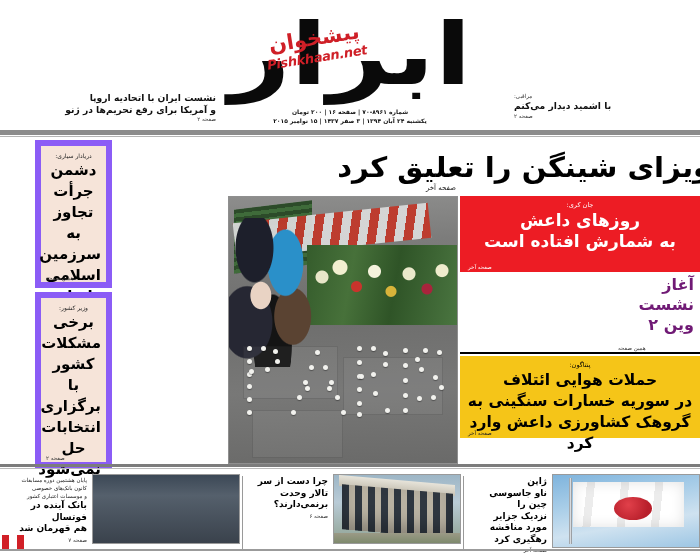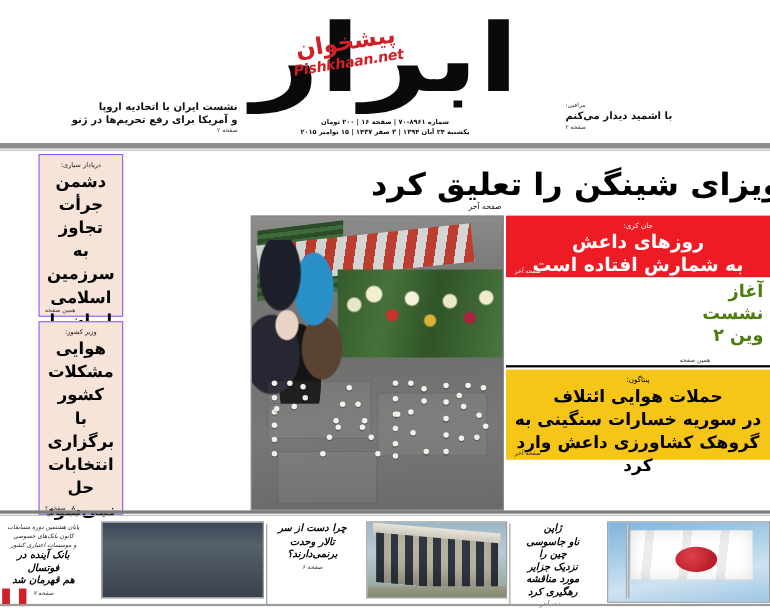--- a/index.html
+++ b/index.html
@@ -145,21 +145,21 @@
     position: absolute;
     top: 56px; right: 0;
     width: 240px;
   }
 
   .box-red {
     background: #ed1c24;
     color: #ffffff;
     padding: 4px 7px 8px 7px;
     position: relative;
-    height: 56px;
+    height: 76px;
   }
   .box-red .kicker {
     font-size: 6.5px; text-align: center; color: #fff;
     line-height: 10px; font-weight: normal;
   }
   .box-red .ttl {
     font-size: 17px; font-weight: bold; text-align: center;
     line-height: 21px; color: #fff;
   }
   .box-red .pg {
@@ -172,21 +172,21 @@
     height: 82px;
     border-bottom: 2px solid #000;
   }
   .tc-cell {
     position: relative;
     padding: 3px 6px 8px 6px;
   }
   .tc-left { width: 152px; border-left: 1.5px solid #111; }
   .tc-right { width: 88px; }
   .tc-cell .kicker { font-size: 6.5px; color: #222; line-height: 9px; text-align: left; }
-  .tc-cell .ttl { font-size: 14.5px; font-weight: bold; line-height: 18px; color: #4d7c0f; text-align: center; }
+  .tc-cell .ttl { font-size: 14.5px; font-weight: bold; line-height: 18px; color: #701a75; text-align: center; }
   .tc-right .ttl { font-size: 16px; line-height: 20px; text-align: right; }
   .tc-cell .pg { position: absolute; bottom: 1px; left: 6px; font-size: 5.5px; color: #333; }
 
   .box-yellow {
     background: #f5c518;
     color: #000;
     padding: 4px 7px 9px 7px;
     position: relative;
     height: 82px;
     margin-top: 2px;
@@ -220,21 +220,21 @@
 
   
   .col-left {
     position: absolute;
     top: 0; left: 0;
     width: 112px;
   }
   .side-box {
     position: relative;
     background: #f6e4d9;
-    border: 1px solid #8b5cf6;
+    border: 6px solid #8b5cf6;
     padding: 5px 5px 10px 5px;
     text-align: center;
     margin-left: 35px;
   }
   .side-box + .side-box { margin-top: 4px; }
   .side-box .kicker { font-size: 6px; color: #222; line-height: 9px; }
   .side-box .ttl {
     font-size: 15px; font-weight: bold; line-height: 21px; color: #000;
   }
   .side-box .pg { position: absolute; bottom: 1px; left: 5px; font-size: 5.5px; color: #333; }
@@ -263,23 +263,22 @@
     display: flex; align-items: flex-start;
     padding-top: 2px;
   }
   .bnews .thumb {
     border: 1px solid #9a9a9a;
     overflow: hidden;
     flex: 0 0 auto;
     background: #cfd7de;
   }
   .bnews .txt {
-    padding: 2px 18px 0 5px;
-    text-align: center;
-    font-style: italic;
+    padding: 2px 5px 0 5px;
+    text-align: right;
   }
   .bnews .kicker { font-size: 5.5px; line-height: 8px; color: #222; }
   .bnews .ttl { font-size: 9px; font-weight: bold; line-height: 11.5px; color: #000; }
   .bnews .pg { font-size: 5.5px; color: #333; line-height: 8px; margin-top: 1px; }
   .bsep { width: 1px; background: #9a9a9a; margin: 4px 2px; }
 
   .bn-1 { width: 236px; }
   .bn-2 { width: 218px; }
   .bn-3 { width: 242px; }
 
@@ -558,21 +557,21 @@
         <div class="ttl">جرأت تجاوز</div>
         <div class="ttl">به سرزمین</div>
         <div class="ttl">اسلامی</div>
         <div class="ttl">ایران را</div>
         <div class="ttl">ندارد</div>
         <div class="pg">همین صفحه</div>
       </div>
 
       <div class="side-box side-2">
         <div class="kicker">وزیر کشور:</div>
-        <div class="ttl">هوایی</div>
+        <div class="ttl">برخی</div>
         <div class="ttl">مشکلات</div>
         <div class="ttl">کشور</div>
         <div class="ttl">با برگزاری</div>
         <div class="ttl">انتخابات حل</div>
         <div class="ttl">نمی‌شود</div>
         <div class="pg">صفحه ۲</div>
       </div>
     </div>
 
     <div class="rule-mid"></div>

